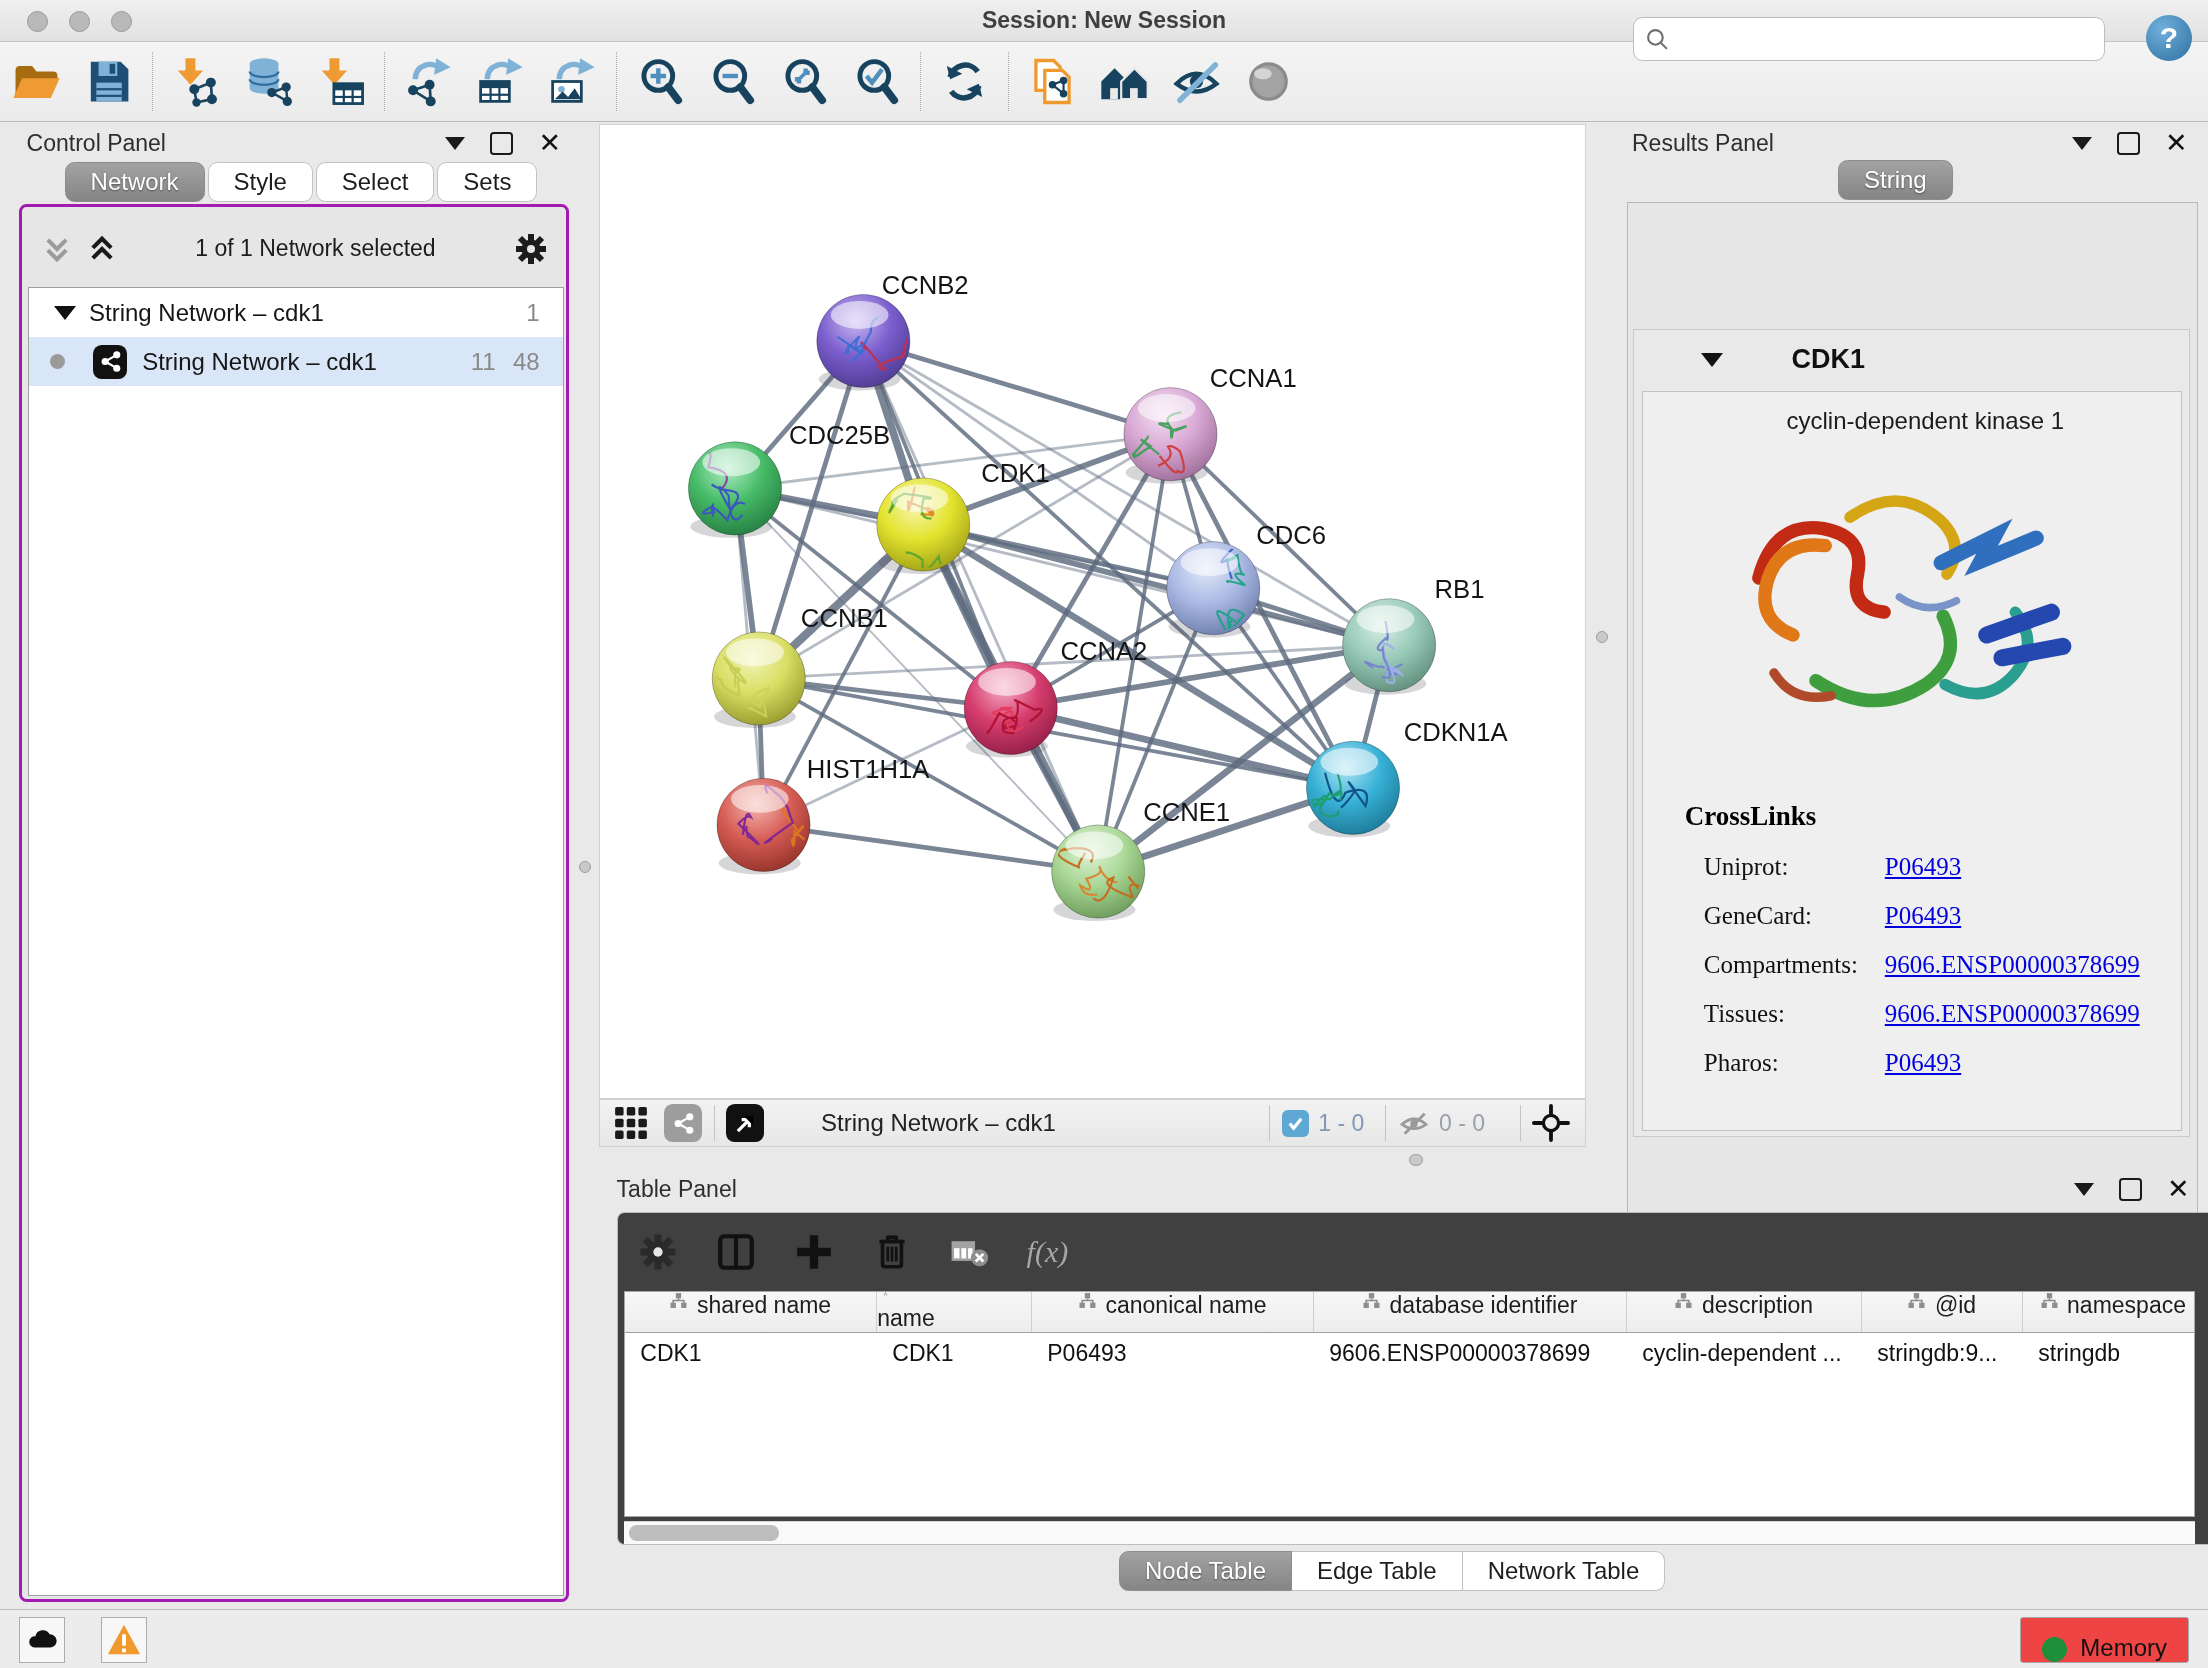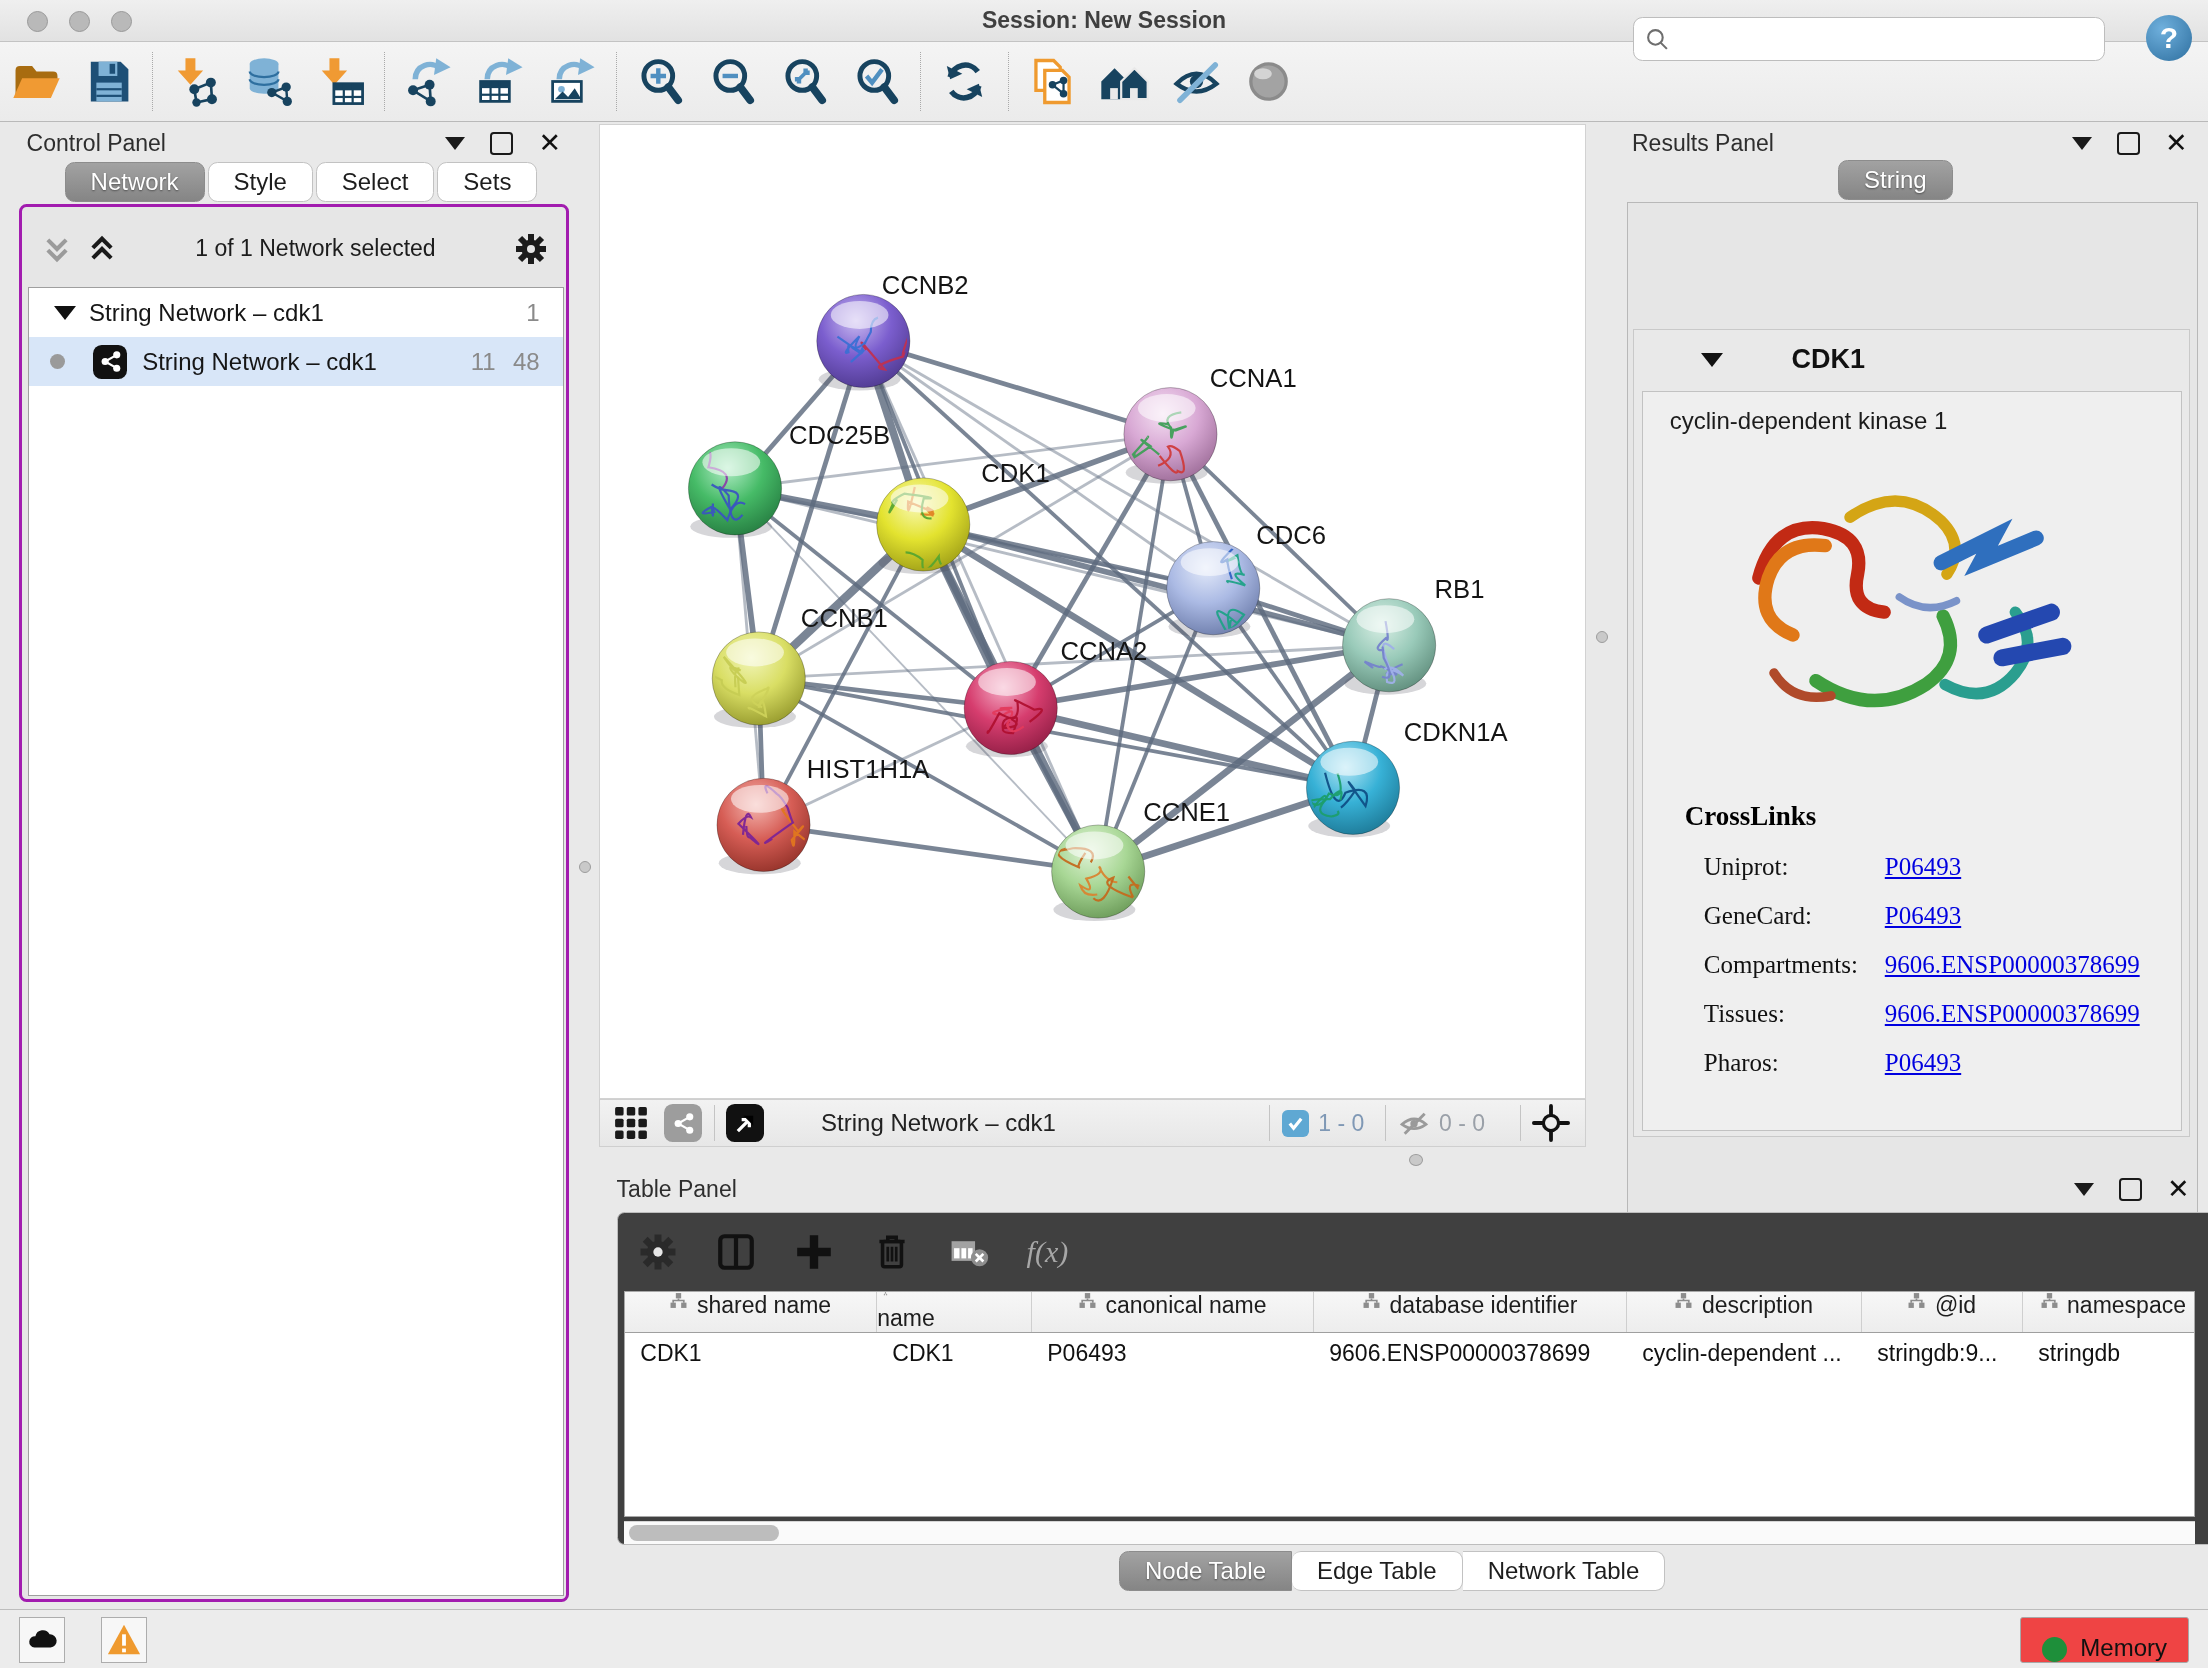--- a/index.html
+++ b/index.html
@@ -71,21 +71,21 @@
     border:1px solid #b8b8b8; }
   .rp-btnbox { position:absolute; left:5.7px; top:5.7px; width:557px; height:114px; background:#ececec; border:1px solid #c9c9c9;
     display:flex; align-items:center; justify-content:center; gap:36px; }
   .rp-btn { background:linear-gradient(#ffffff,#f1f1f1); border:1px solid #b9b9b9; border-radius:9.5px;
     font-size:24px; color:#111; padding:7.6px 28.5px; }
   .rp-section { position:absolute; left:5.7px; top:126px; width:557px; height:808px; background:#e9e9e9; border:1px solid #c9c9c9; }
   .rp-sec-head { height:59px; display:flex; align-items:center; }
   .rp-sec-head .tr-tri { margin-left:67px; }
   .rp-gene { font-size:27px; font-weight:bold; color:#111; margin-left:55px; }
   .rp-inner { position:absolute; left:7.6px; top:61px; width:540px; height:740px; background:#efefef; border:1px solid #c2c2c2; overflow:hidden; }
-  .rp-desc { font-size:24px; color:#1c1c1c; margin:15px 0 0 27px; }
+  .rp-desc { font-size:24px; color:#1c1c1c; margin:15px 0 0 27px;text-align:center; }
   .ribbon { position:absolute; left:74px; top:53px; }
   .crosslinks { position:absolute; left:42px; top:409px; font-family:"Liberation Serif","DejaVu Serif",serif; }
   .cl-title { font-size:27px; font-weight:bold; color:#000; }
   .cl-row { display:flex; margin-top:21px; font-size:25px; }
   .cl-label { width:181px; color:#111; margin-left:19px; }
   .cl-link { color:#0000e0; text-decoration:underline; }
 
   
   .table-panel { position:absolute; left:609px; top:1172px; width:1594px; height:436px; }
   .tp-box { position:absolute; left:7.6px; top:40px; width:1884px; height:333px; background:#404040;
@@ -94,21 +94,21 @@
   .tp-fx { font-family:"Liberation Serif","DejaVu Serif",serif; font-style:italic; font-size:30px; color:#a7a7a7; }
   .tp-table { position:absolute; left:6.7px; top:78px; width:1571px; height:226px; background:#fff; border:1px solid #a8a8a8; overflow:hidden; }
   .tp-hrow { display:flex; height:41px; background:linear-gradient(#f7f7f7,#ededed); border-bottom:1.9px solid #9f9f9f; }
   .tp-hcell { display:flex; align-items:flex-start; justify-content:center; gap:9.5px; font-size:23px; color:#1d1d1d;
     border-right:1px solid #cfcfcf; overflow:hidden; white-space:nowrap; flex:0 0 auto; }
   .tp-drow { display:flex; height:42px; }
   .tp-dcell { font-size:23px; color:#111; padding:6.7px 0 0 15px; overflow:hidden; white-space:nowrap; flex:0 0 auto; }
   .tp-hscroll { position:absolute; left:6.7px; top:308px; width:1571px; height:23px; background:#fafafa; border-top:1px solid #d5d5d5; }
   .tp-thumb { position:absolute; left:4.8px; top:2.9px; width:150px; height:16px; background:#bdbdbd; border-radius:8.6px; }
   .tp-tabs { position:absolute; left:510px; top:379px; display:flex; }
-  .tp-tabs .tab { border-radius:9px; margin:0; border-left-width:0; }
+  .tp-tabs .tab { border-radius:0; margin:0; border-left-width:0; }
   .tp-tabs .tab:first-child { border-radius:9.5px 0 0 9.5px; border-left-width:1px; }
   .tp-tabs .tab:last-child { border-radius:0 9.5px 9.5px 0; }
 
   
   .statusbar { position:absolute; left:0; top:1609px; width:2208px; height:59px; background:#ececec;
     border-top:1px solid #bdbdbd; }
   .sb-btn { position:absolute; top:6.7px; width:46px; height:46px; background:#f7f7f7; border:1px solid #adadad;
     display:flex; align-items:center; justify-content:center; }
   .memory-btn { position:absolute; right:19px; top:6.7px; height:46px; background:#ef4444; border:1px solid #a8a8a8;
     border-radius:2.9px; display:flex; align-items:flex-end; gap:13.3px; padding:0 21px; font-size:24px; color:#111; }

